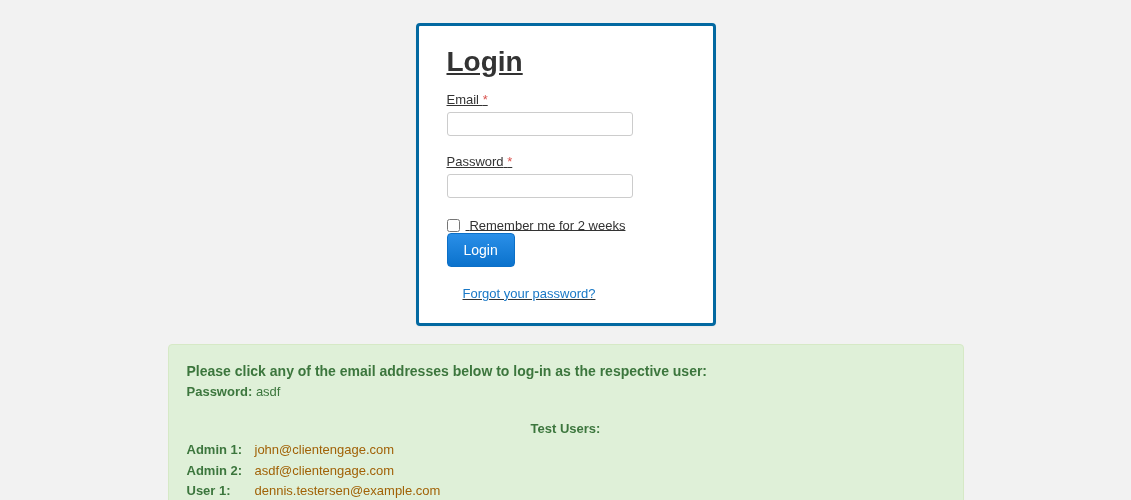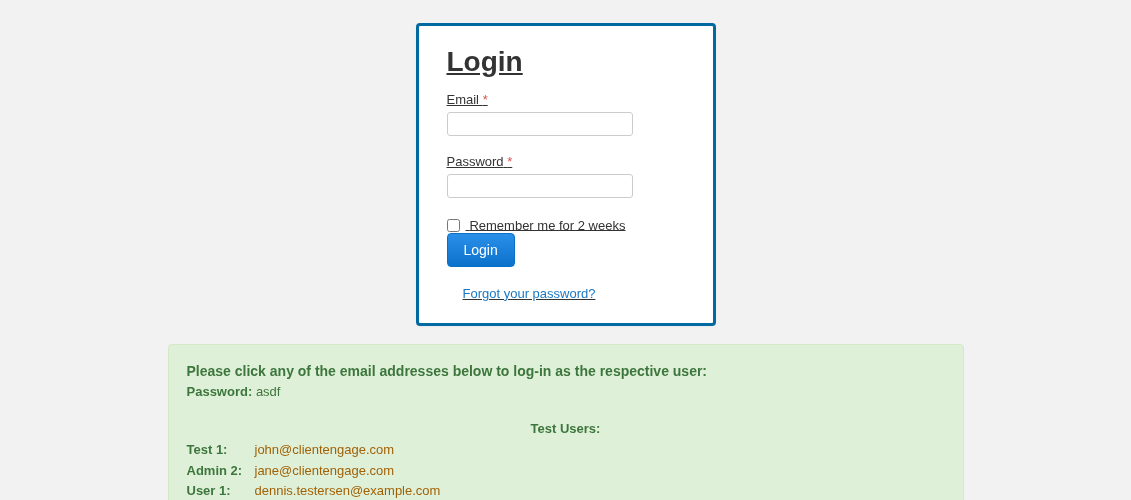--- a/index.html
+++ b/index.html
@@ -155,24 +155,24 @@
 
 <div class="info-panel">
   <div class="info-heading">Please click any of the email addresses below to log-in as the respective user:</div>
   <div>
     <span class="info-label">Password:</span>
     <span>asdf</span>
   </div>
   <div class="spacer"></div>
   <div class="info-label">Test Users:</div>
   <div class="user-row">
-    <span class="user-role">Test 1:</span>
+    <span class="user-role">Admin 1:</span>
     <a>john@clientengage.com</a>
   </div>
   <div class="user-row">
     <span class="user-role">Admin 2:</span>
-    <a>jane@clientengage.com</a>
+    <a>asdf@clientengage.com</a>
   </div>
   <div class="user-row">
     <span class="user-role">User 1:</span>
     <a>dennis.testersen@example.com</a>
   </div>
 </div>
 
 </body></html>

